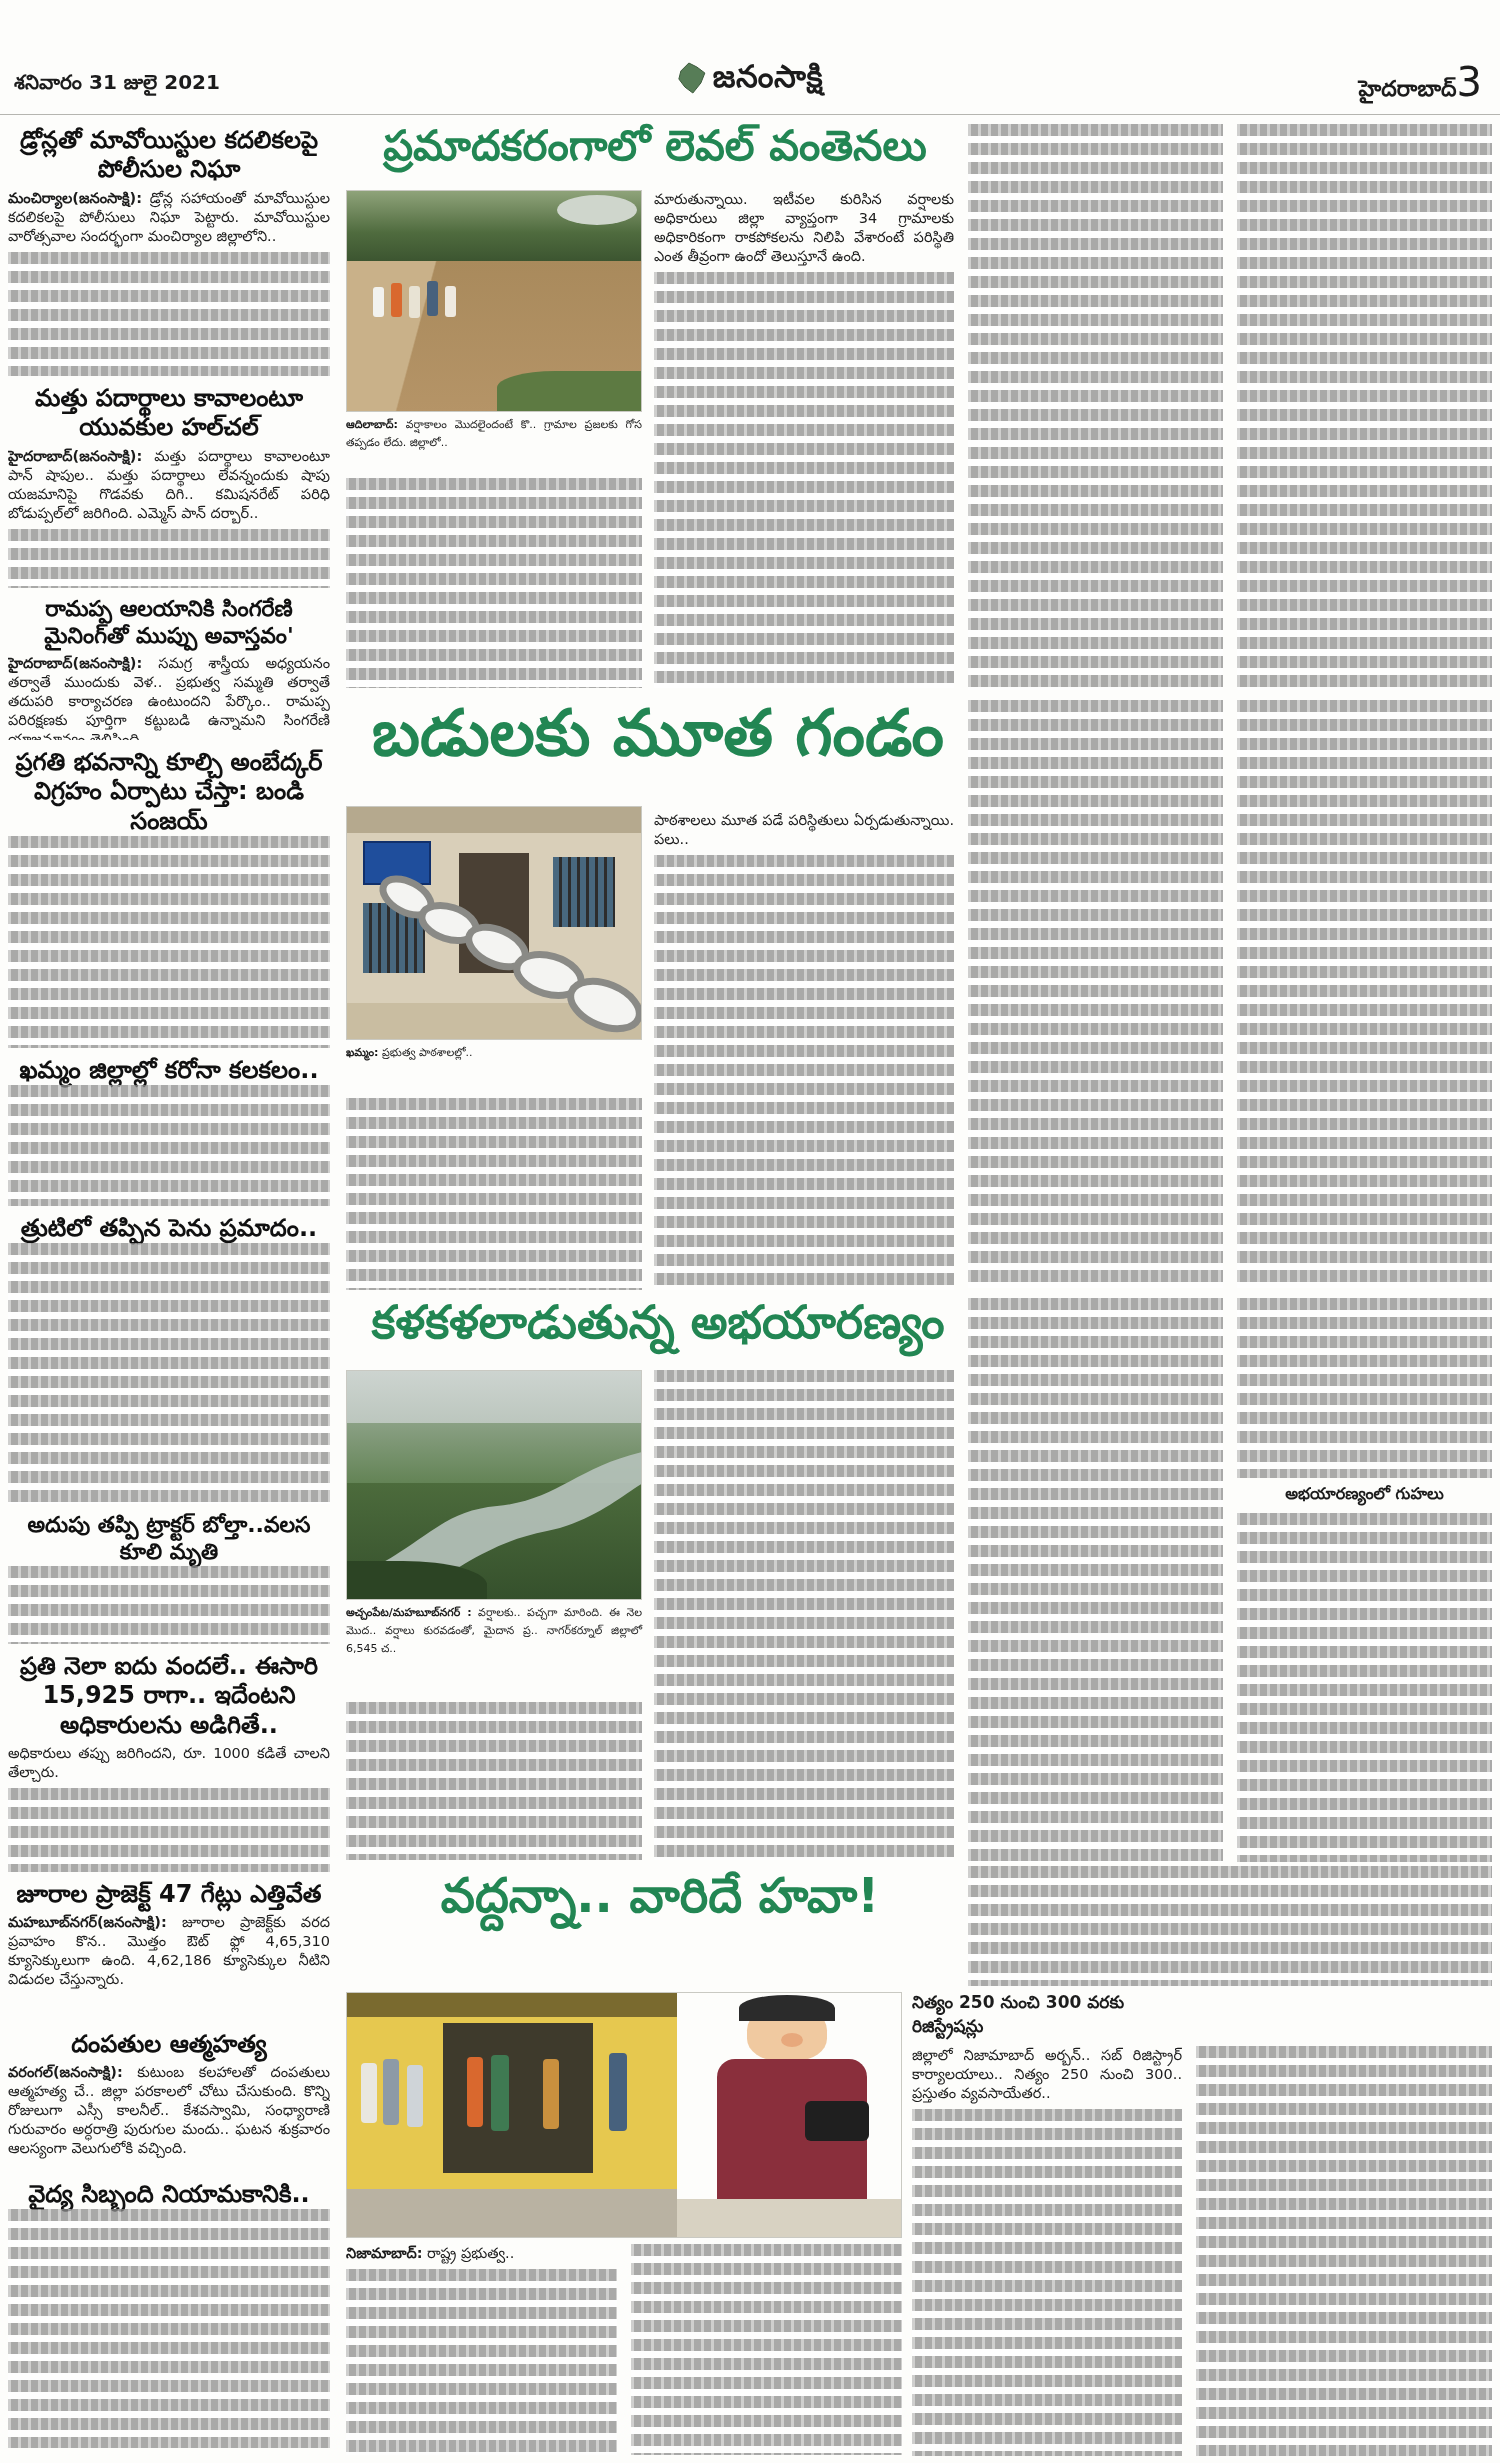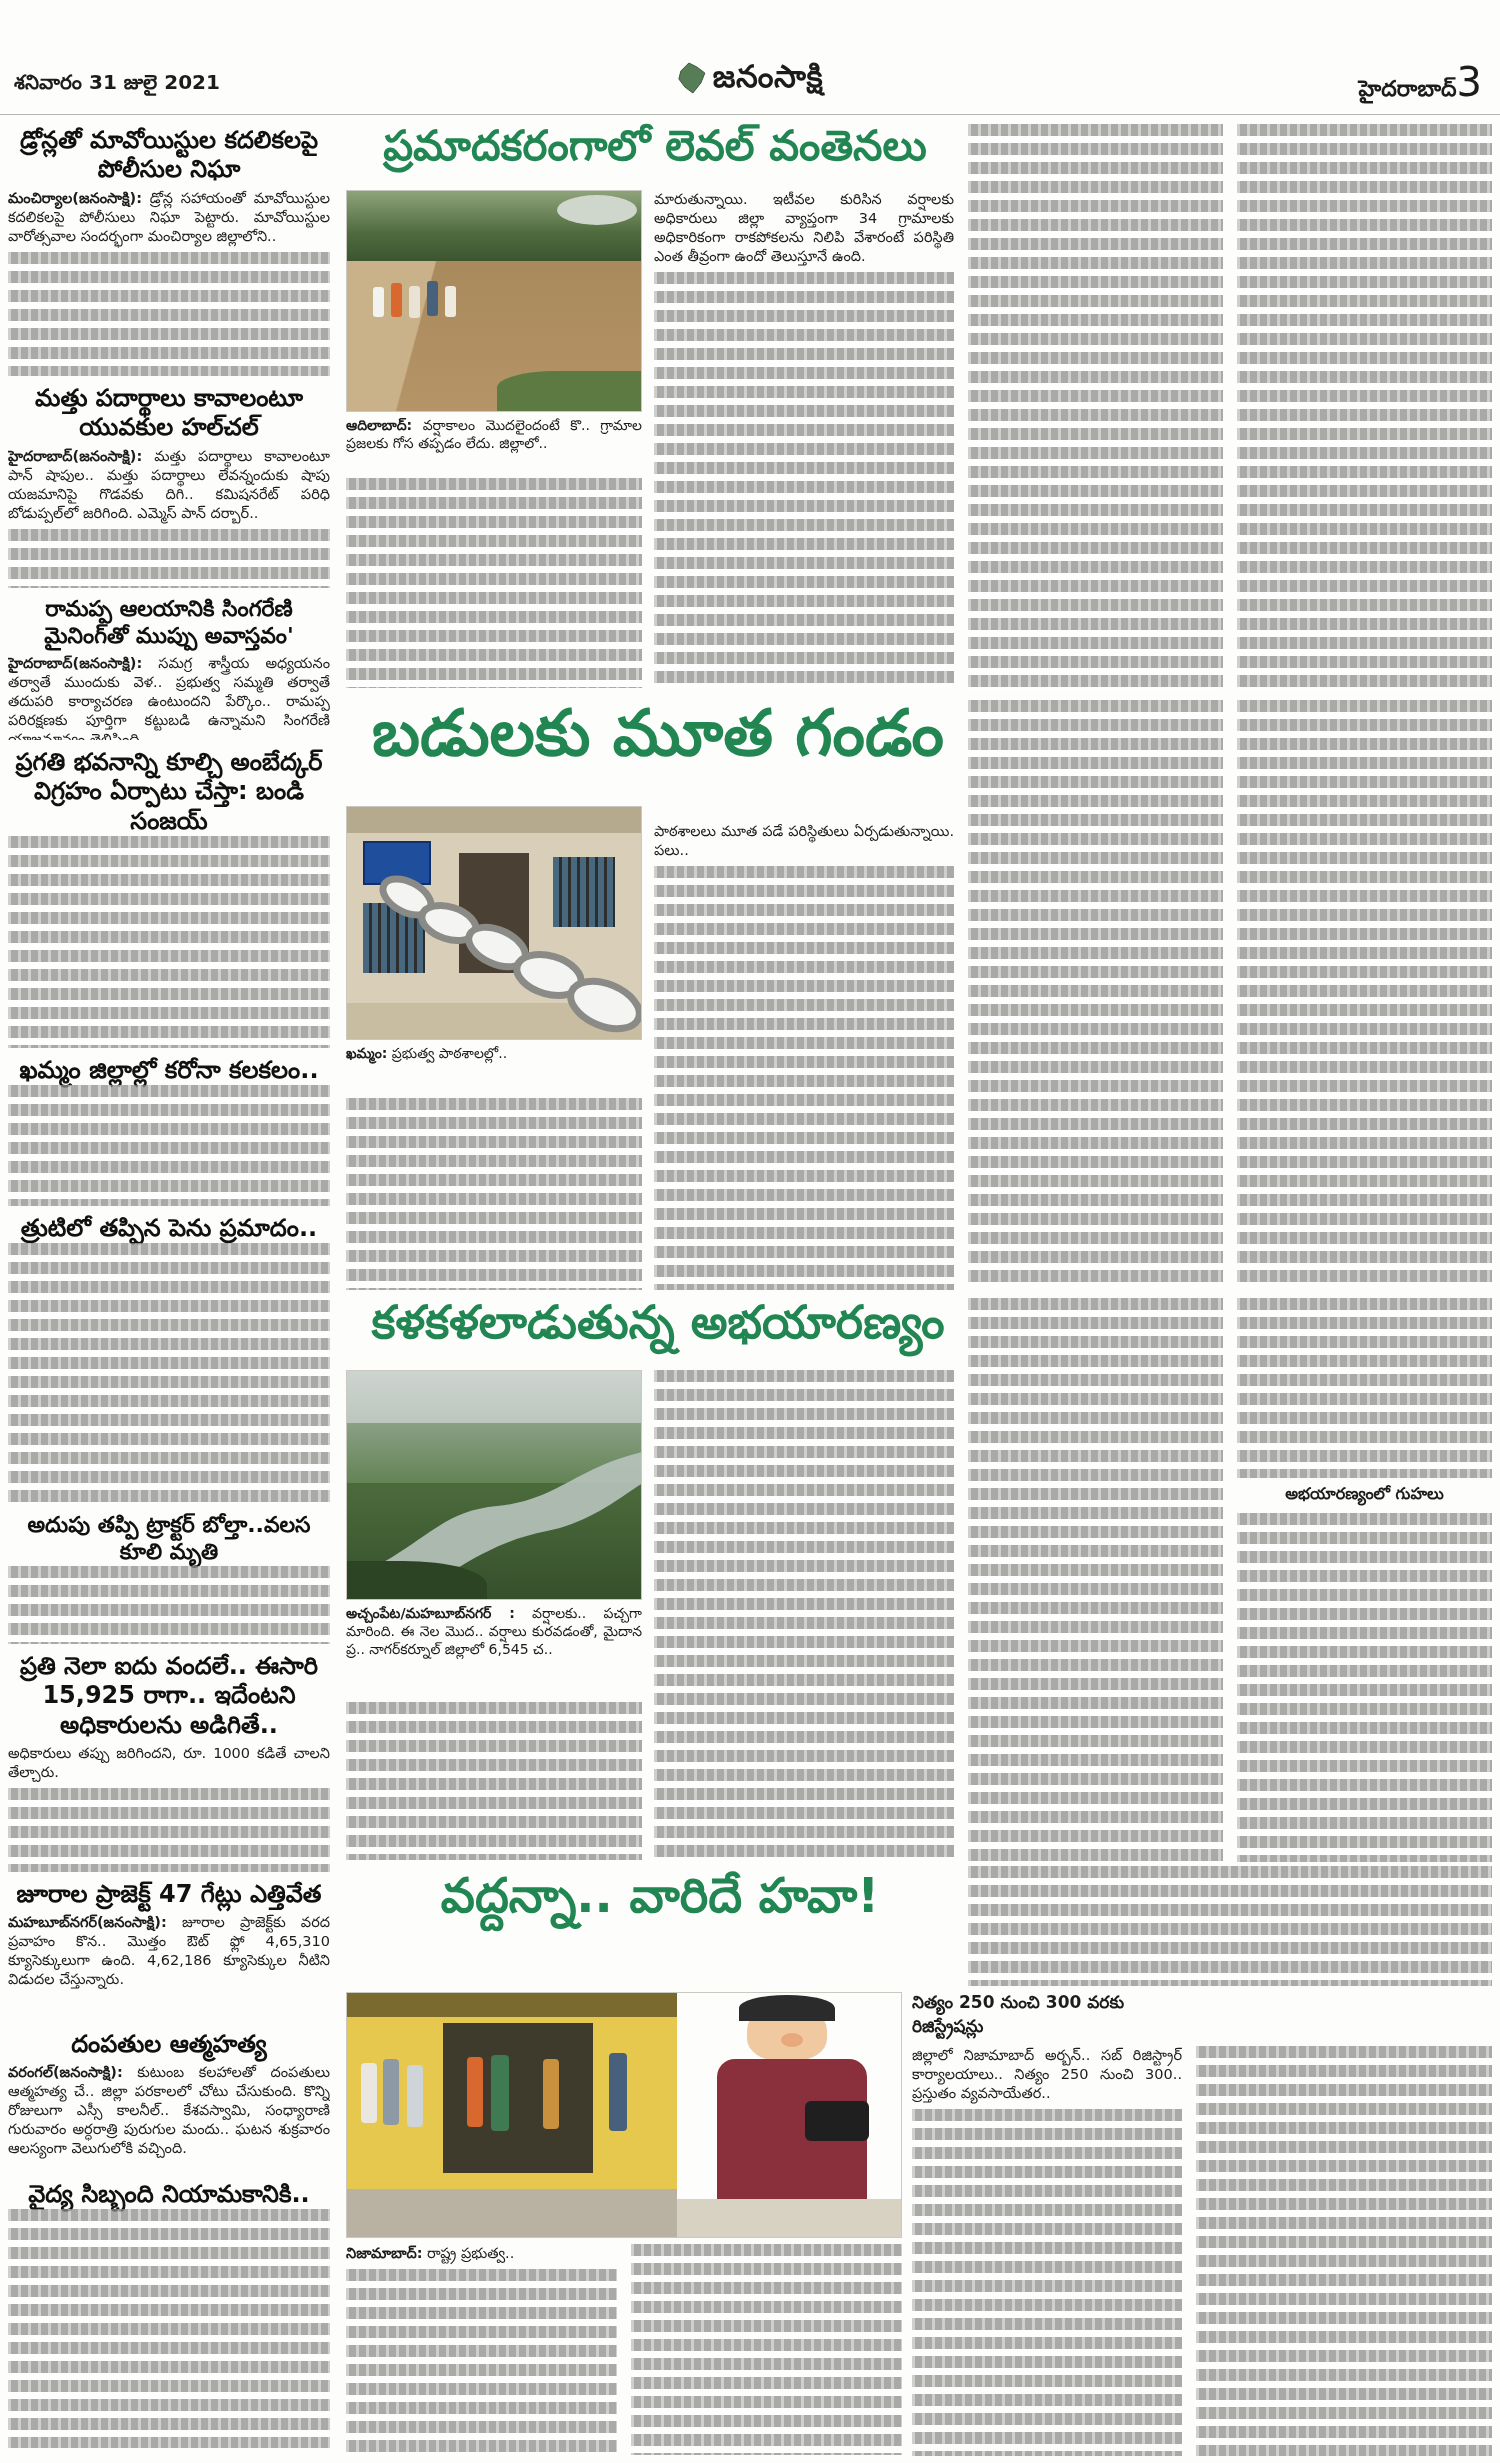--- a/index.html
+++ b/index.html
@@ -12,21 +12,21 @@
   .mast .pname{font-size:31px;font-weight:bold;letter-spacing:.5px;}
   .mast .right{position:absolute;right:18px;top:14px;display:flex;align-items:baseline;gap:0;}
   .mast .edition{font-size:22px;font-weight:bold;}
   .mast .pageno{font-size:40px;font-weight:400;line-height:1;}
   .mastrule{position:absolute;left:0;top:114px;width:100%;border-top:1px solid #b5b5b0;}
   
   .h-black{font-weight:bold;color:#111;text-align:center;line-height:1.22;}
   .h-green{font-weight:bold;text-align:center;line-height:1.05;}
   p.snip{font-size:14.5px;line-height:19px;text-align:justify;margin:4px 0 6px 0;}
   p.snip b{font-weight:bold;}
-  .cap{font-size:14px;line-height:18px;text-align:justify;}
+  .cap{font-size:11px;line-height:18px;text-align:justify;}
   .cap b{font-weight:bold;}
   
   .fill{background:
       repeating-linear-gradient(90deg, rgba(255,255,255,.45) 0 3px, transparent 3px 10px),
       repeating-linear-gradient(to bottom,#8d8d8d 0 12px,#fff 12px 19px);
       opacity:.75;}
   .cols{display:flex;gap:14px;}
   .cols>div{flex:1;}
   
   .col1{position:absolute;left:8px;top:118px;width:322px;display:flex;flex-direction:column;}
@@ -169,21 +169,21 @@
         <ellipse cx="258" cy="138" rx="36" ry="21" transform="rotate(22 258 138)"></ellipse>
       </g>
     </svg>
   </div>
   <div class="abs cap" style="left:346px;top:1044px;width:296px;height:48px">
     <b>ఖమ్మం:</b> <span>ప్రభుత్వ పాఠశాలల్లో..</span>
   </div>
   <div class="abs fill" style="left:346px;top:1098px;width:296px;height:192px"></div>
 
   <div class="abs" style="left:654px;top:806px;width:300px;height:484px;display:flex;flex-direction:column">
-    <p class="snip" style="margin-top:16px">పాఠశాలలు మూత పడే పరిస్థితులు ఏర్పడుతున్నాయి. పలు..</p>
+    <p class="snip" style="margin-top:5px">పాఠశాలలు మూత పడే పరిస్థితులు ఏర్పడుతున్నాయి. పలు..</p>
     <div class="fill" style="flex:1"></div>
   </div>
   <div class="abs cols" style="left:968px;top:700px;width:524px;height:588px">
     <div class="fill"></div>
     <div class="fill"></div>
   </div>
 
   <div class="abs h-green" style="left:346px;top:1298px;width:624px;height:64px;font-size:46px;color:#228653">కళకళలాడుతున్న అభయారణ్యం</div>
 
   <div class="ph" style="left:346px;top:1370px;width:296px;height:230px">

